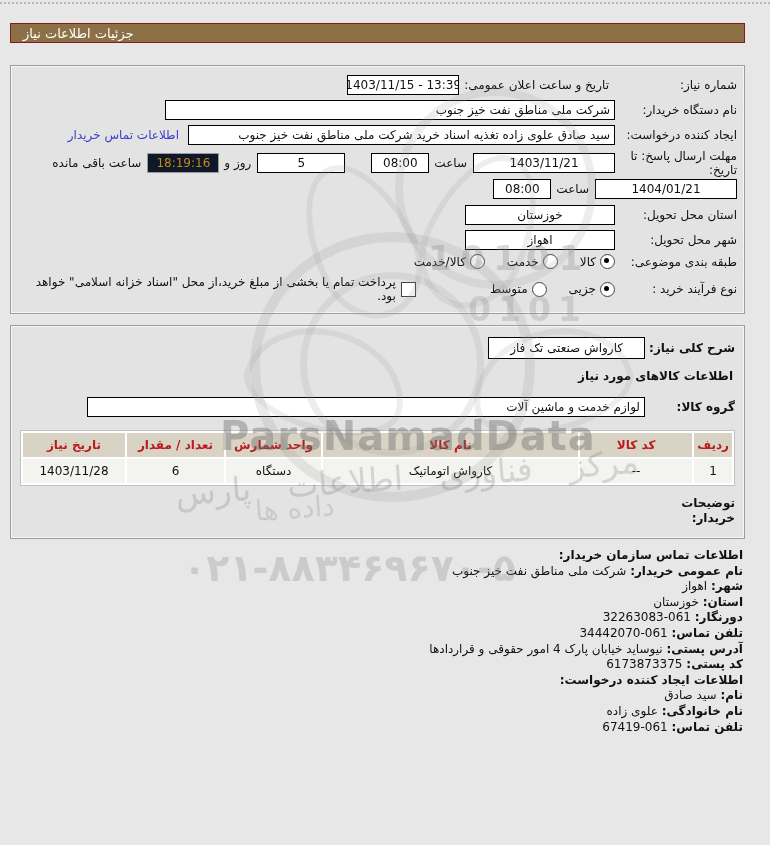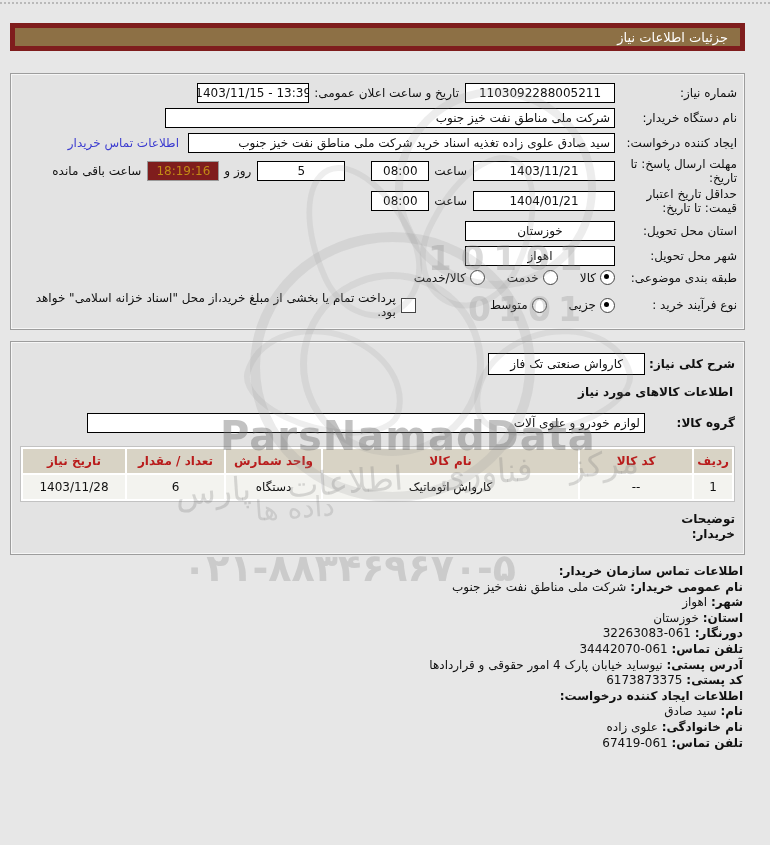--- a/index.html
+++ b/index.html
@@ -1,22 +1,22 @@
 <!DOCTYPE html>
 <html lang="fa" dir="rtl"><head>
 <meta charset="utf-8">
 <style>
   html,body{margin:0;padding:0;}
   body{font-family:"DejaVu Sans","Liberation Sans",sans-serif;}
   .screen{position:relative;width:770px;height:845px;background:#e7e7e7;overflow:hidden;direction:rtl;font-size:12px;color:#111;}
   .topdots{position:absolute;top:2px;left:0;width:100%;border-top:2px dotted #b9b9b9;}
 
   
-  .titlebar{margin:23px 25px 0 10px;height:28px;background:#8d7045;border:5px solid #7f1d1d;color:#fff;
-            display:flex;align-items:center;padding:0 12px;box-sizing:border-box;font-size:13px;}
+  .titlebar{margin:23px 25px 0 10px;height:20px;background:#8d7045;border:1px solid #7f1d1d;color:#fff;
+            display:flex;align-items:center;padding:0 12px;box-sizing:border-box;font-size:13px;justify-content:flex-end;}
 
   
   .panel{margin:22px 25px 0 10px;background:#e3e3e3;border:1px solid #9d9d9d;
          box-shadow:inset 1px 1px 0 #f6f6f6, inset -1px -1px 0 #f6f6f6;
          padding:9px 7px 10px 7px;box-sizing:border-box;}
 
   .row{display:flex;align-items:center;margin-bottom:5px;}
   .lbl{flex:0 0 122px;width:122px;line-height:14px;}
   .midlbl{padding:0 6px 0 5px;white-space:nowrap;}
   .inp{height:20px;background:#fff;border:1px solid #000;box-sizing:border-box;display:flex;align-items:center;justify-content:center;padding:0 4px;overflow:hidden;white-space:nowrap;}
@@ -27,21 +27,21 @@
   .w112{width:112px;flex:0 0 112px;}
   .w450{width:450px;flex:0 0 450px;}
   .w427{width:427px;flex:0 0 427px;}
   .w142{width:142px;flex:0 0 142px;}
   .w58{width:58px;flex:0 0 58px;}
   .w88{width:88px;flex:0 0 88px;}
   .w72{width:72px;flex:0 0 72px;}
   .w558{width:558px;flex:0 0 558px;}
   .sp26{width:26px;flex:0 0 26px;}
   .sp52{width:52px;flex:0 0 52px;}
-  .cdown{background:#7f1d1d;border:1px solid #9a9a9a;color:#c28a15;}
+  .cdown{background:#0f172a;border:1px solid #9a9a9a;color:#c28a15;}
   .link{color:#3b3bd0;margin-right:9px;cursor:pointer;white-space:nowrap;}
 
   .radio{width:13px;height:13px;border:1px solid #444;border-radius:50%;background:#fff;position:relative;flex:0 0 13px;margin-left:4px;}
   .radio.sel::after{content:"";position:absolute;left:3px;top:3px;width:5px;height:5px;border-radius:50%;background:#000;}
   .opt{display:flex;align-items:center;margin-left:22px;}
   .cb{width:13px;height:13px;border:1px solid #444;background:#fff;flex:0 0 13px;margin-left:5px;}
 
   
   .p2row{display:flex;align-items:center;margin-bottom:10px;}
   .p2lbl{flex:0 0 90px;width:90px;font-weight:bold;line-height:15px;}
@@ -83,21 +83,20 @@
   <div class="topdots"></div>
 
   <div class="titlebar">
     <span>جزئیات اطلاعات نیاز</span>
   </div>
 
   <div class="panel">
 
     <div class="row">
       <span class="lbl">شماره نیاز:</span>
-      <span class="inp w150 num">1103092288005211</span>
       <span class="midlbl">تاریخ و ساعت اعلان عمومی:</span>
       <span class="inp w112 num">1403/11/15 - 13:39</span>
     </div>
 
     <div class="row">
       <span class="lbl">نام دستگاه خریدار:</span>
       <span class="inp w450 start">شرکت ملی مناطق نفت خیز جنوب</span>
     </div>
 
     <div class="row" style="margin-bottom:4px;">
@@ -112,21 +111,20 @@
       <span class="midlbl">ساعت</span>
       <span class="inp w58 num">08:00</span>
       <span class="sp26"></span>
       <span class="inp w88 num">5</span>
       <span class="midlbl">روز و</span>
       <span class="inp w72 num cdown">18:19:16</span>
       <span class="midlbl">ساعت باقی مانده</span>
     </div>
 
     <div class="row" style="margin-bottom:6px;">
-      <span class="lbl">حداقل تاریخ اعتبار قیمت: تا تاریخ:</span>
       <span class="inp w142 num">1404/01/21</span>
       <span class="midlbl">ساعت</span>
       <span class="inp w58 num">08:00</span>
     </div>
 
     <div class="row">
       <span class="lbl">استان محل تحویل:</span>
       <span class="inp w150">خوزستان</span>
     </div>
 
@@ -171,21 +169,21 @@
 
     <div class="p2row">
       <span class="p2lbl">شرح کلی نیاز:</span>
       <span class="inp hug">کارواش صنعتی تک فاز</span>
     </div>
 
     <div class="heading">اطلاعات کالاهای مورد نیاز</div>
 
     <div class="p2row" style="margin-bottom:13px;">
       <span class="p2lbl">گروه کالا:</span>
-      <span class="inp w558 start">لوازم خودرو و علوی آلات</span>
+      <span class="inp w558 start">لوازم خدمت و ماشین آلات</span>
     </div>
 
     <div class="tblwrap">
       <table class="goods">
         <colgroup>
           <col style="width:36px;">
             <col style="width:112px;">
             <col>
             <col style="width:95px;">
             <col style="width:97px;">

